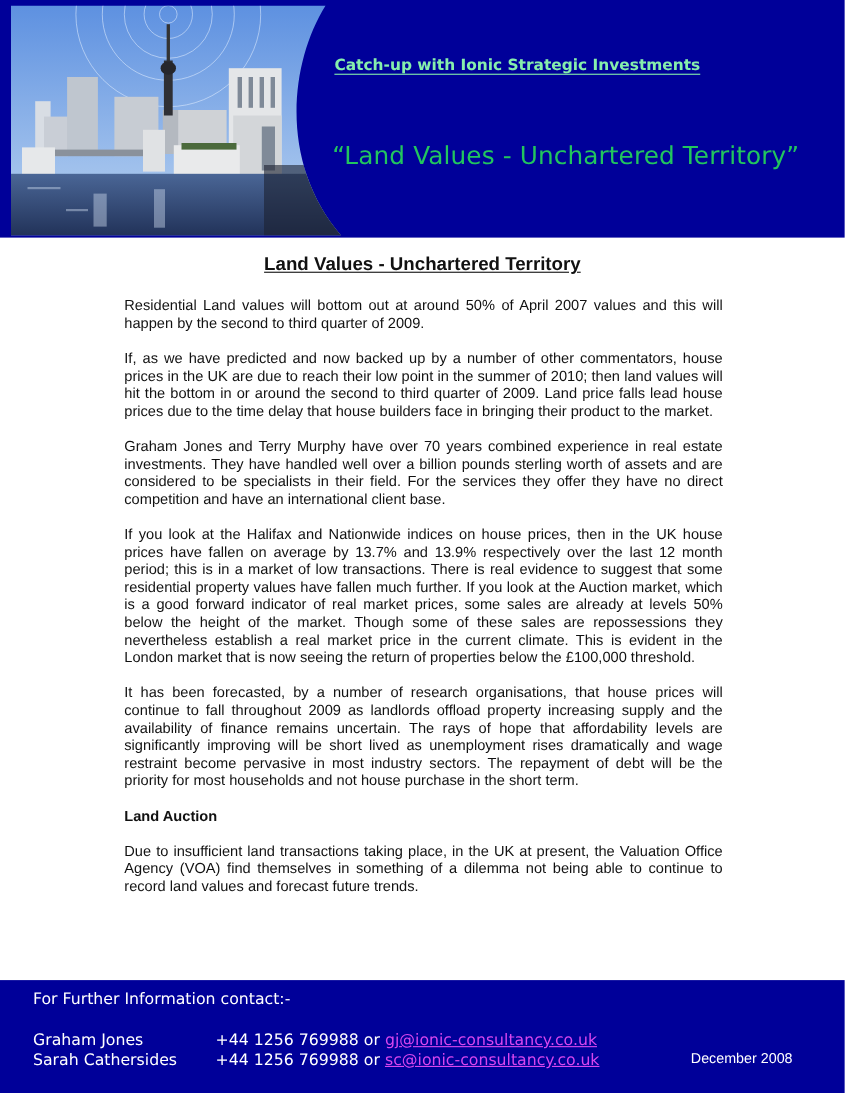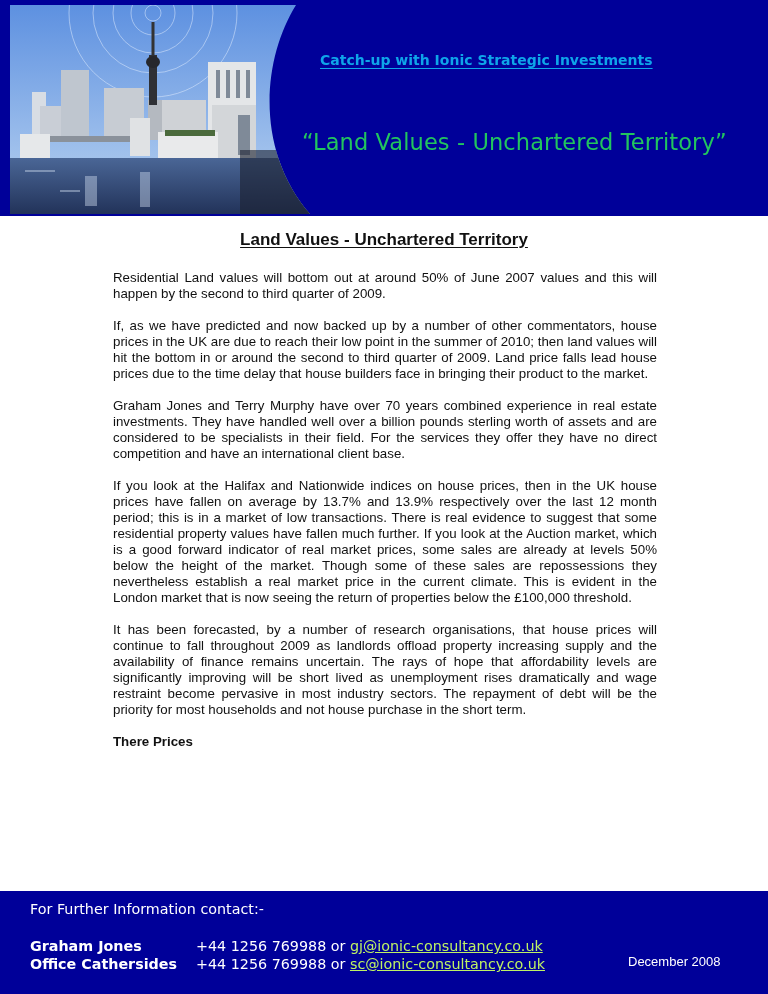--- a/index.html
+++ b/index.html
@@ -2,36 +2,36 @@
 <html><head>
 <meta charset="utf-8">
 <style>
   * { box-sizing: border-box; margin: 0; padding: 0; }
   html, body { width: 768px; height: 994px; background: #ffffff; overflow: hidden; }
   body { position: relative; font-family: "Liberation Sans", sans-serif; color: #111; }
 
   
   .header { position: absolute; left: 0; top: 0; width: 768px; height: 216px; background: #000099; overflow: hidden; }
   .photo { position: absolute; left: 0; top: 0; width: 320px; height: 216px; }
-  .header-sub { position: absolute; left: 320px; top: 52px; color: #0ea5e9; font-family: "DejaVu Sans", sans-serif; font-weight: bold; font-size: 14px; text-decoration: underline; text-underline-offset: 3px; white-space: nowrap; }
+  .header-sub { position: absolute; left: 304px; top: 52px; color: #86efac; font-family: "DejaVu Sans", sans-serif; font-weight: bold; font-size: 14px; text-decoration: underline; text-underline-offset: 3px; white-space: nowrap; }
   .header-title { position: absolute; left: 302px; top: 129px; color: #22c55e; font-family: "DejaVu Sans", sans-serif; font-size: 22.5px; white-space: nowrap; letter-spacing: 0.1px; }
 
   
   .main-title { position: absolute; left: 0; width: 768px; top: 230px; text-align: center; font-weight: bold; font-size: 17px; text-decoration: underline; text-underline-offset: 2px; }
   .content { position: absolute; left: 113px; top: 270px; width: 544px; font-size: 13.3px; line-height: 16px; }
   .content p { text-align: justify; margin-bottom: 16px; }
   .content h3 { font-size: 13.3px; font-weight: bold; margin-bottom: 16px; line-height: 16px; }
 
   
   .footer { position: absolute; left: 0; top: 891px; width: 768px; height: 106px; background: #000099; color: #ffffff; font-family: "DejaVu Sans", sans-serif; font-size: 14.3px; }
   .footer-heading { position: absolute; left: 30px; top: 10px; white-space: nowrap; }
   .contact { position: absolute; left: 30px; white-space: nowrap; }
-  .contact .name { position: absolute; left: 0; font-weight: bold; }
+  .contact .name { position: absolute; left: 0; }
   .contact .phone { position: absolute; left: 166px; }
-  .contact a { color: #bef264; text-decoration: underline; }
+  .contact a { color: #d946ef; text-decoration: underline; }
   .footer-date { position: absolute; left: 616px; top: 63px; font-family: "Liberation Sans", sans-serif; font-size: 13px; white-space: nowrap; margin-left: 12px; }
 </style>
 </head>
 <body>
 
 <div class="header">
   <svg class="photo" viewBox="0 0 320 216" width="320" height="216">
     <defs>
       <linearGradient id="sky" x1="0" y1="0" x2="0" y2="1">
         <stop offset="0" stop-color="#5b8fe0"></stop>
@@ -94,37 +94,38 @@
       <rect x="240" y="150" width="80" height="66" fill="#1c2230" fill-opacity="0.6"></rect>
     </g>
   </svg>
   <div class="header-sub">Catch-up with Ionic Strategic Investments</div>
   <div class="header-title">“Land Values - Unchartered Territory”</div>
 </div>
 
 <h1 class="main-title">Land Values - Unchartered Territory</h1>
 
 <div class="content">
-  <p>Residential Land values will bottom out at around 50% of June 2007 values and this will happen by the second to third quarter of 2009.</p>
+  <p>Residential Land values will bottom out at around 50% of April 2007 values and this will happen by the second to third quarter of 2009.</p>
   <p>If, as we have predicted and now backed up by a number of other commentators, house prices in the UK are due to reach their low point in the summer of 2010; then land values will hit the bottom in or around the second to third quarter of 2009. Land price falls lead house prices due to the time delay that house builders face in bringing their product to the market.</p>
   <p>Graham Jones and Terry Murphy have over 70 years combined experience in real estate investments. They have handled well over a billion pounds sterling worth of assets and are considered to be specialists in their field. For the services they offer they have no direct competition and have an international client base.</p>
 
   <p>If you look at the Halifax and Nationwide indices on house prices, then in the UK house prices have fallen on average by 13.7% and 13.9% respectively over the last 12 month period; this is in a market of low transactions. There is real evidence to suggest that some residential property values have fallen much further. If you look at the Auction market, which is a good forward indicator of real market prices, some sales are already at levels 50% below the height of the market. Though some of these sales are repossessions they nevertheless establish a real market price in the current climate. This is evident in the London market that is now seeing the return of properties below the £100,000 threshold.</p>
   <p>It has been forecasted, by a number of research organisations, that house prices will continue to fall throughout 2009 as landlords offload property increasing supply and the availability of finance remains uncertain. The rays of hope that affordability levels are significantly improving will be short lived as unemployment rises dramatically and wage restraint become pervasive in most industry sectors. The repayment of debt will be the priority for most households and not house purchase in the short term.</p>
 
-  <h3>There Prices</h3>
+  <h3>Land Auction</h3>
+  <p>Due to insufficient land transactions taking place, in the UK at present, the Valuation Office Agency (VOA) find themselves in something of a dilemma not being able to continue to record land values and forecast future trends.</p>
 </div>
 
 <div class="footer">
   <div class="footer-heading">For Further Information contact:-</div>
 
   <div class="contact" style="top:47px;">
     <span class="name">Graham Jones</span>
     <span class="phone"><span>+44 1256 769988</span><span style="white-space: pre;"> or </span><a>gj@ionic-consultancy.co.uk</a></span>
   </div>
 
   <div class="contact" style="top:65px;">
-    <span class="name">Office Cathersides</span>
+    <span class="name">Sarah Cathersides</span>
     <span class="phone"><span>+44 1256 769988</span><span style="white-space: pre;"> or </span><a>sc@ionic-consultancy.co.uk</a></span>
   </div>
 
   <div class="footer-date">December 2008</div>
 </div>
 
 </body></html>

